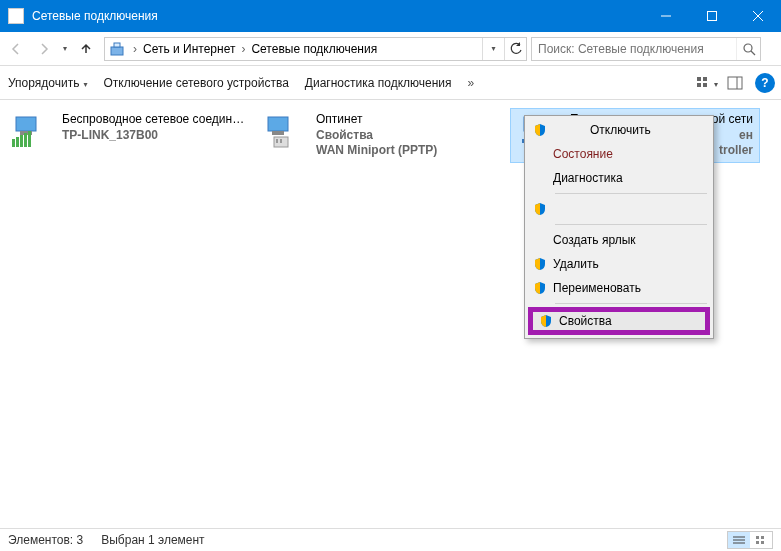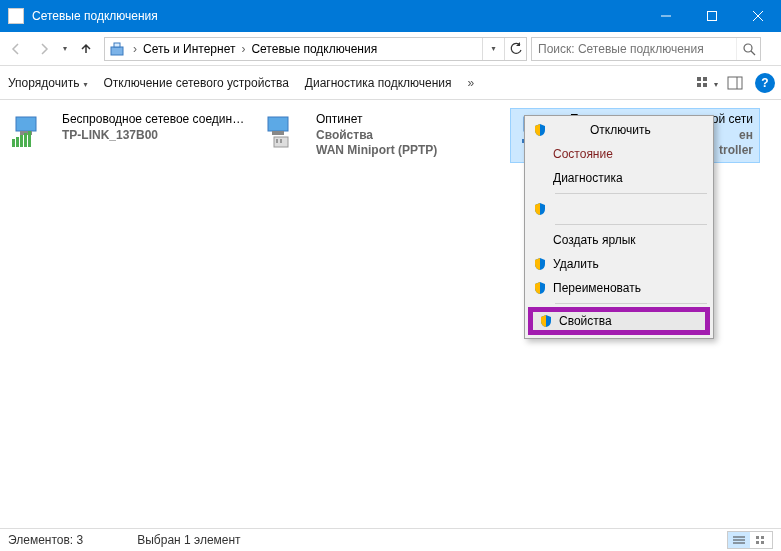--- a/index.html
+++ b/index.html
@@ -49,21 +49,21 @@
     .ctxmenu { position: absolute; left: 524px; top: 15px; width: 190px; background: #f0f0f0; border: 1px solid #a0a0a0; box-shadow: 3px 3px 6px rgba(0,0,0,0.25); z-index: 10; padding: 2px; }
     .ctx-item { display: flex; align-items: center; height: 24px; padding: 0 6px 0 0; cursor: pointer; position: relative; }
     .ctx-item.disabled { color: #7f1d1d; cursor: default; }
     .ctx-item.highlighted { border: 5px solid #a21caf; background: #e8e8e8; height: 28px; margin: 1px; }
     .ctx-icon-slot { width: 26px; display: flex; align-items: center; justify-content: center; }
     .ctx-label { flex: 1; font-size: 12px; }
     .ctx-sep { height: 1px; background: #d0d0d0; margin: 3px 4px 3px 28px; }
     .ctx-bold { font-weight: 400; gap: 37px; }
 
     
-    .statusbar { height: 23px; border-top: 1px solid #ddd; display: flex; align-items: center; padding: 0 8px; font-size: 12px; color: #333; background: #fff; gap: 36px; }
+    .statusbar { height: 23px; border-top: 1px solid #ddd; display: flex; align-items: center; padding: 0 8px; font-size: 12px; color: #333; background: #fff; }
     .status-item { margin-right: 18px; }
     .status-spacer { flex: 1; }
     .view-toggle { display: flex; border: 1px solid #ccc; }
     .view-toggle-btn { width: 22px; height: 16px; display: flex; align-items: center; justify-content: center; cursor: pointer; }
     .view-toggle-btn.active { background: #cce8ff; }
 
     
     svg { display: block; }
 
     

